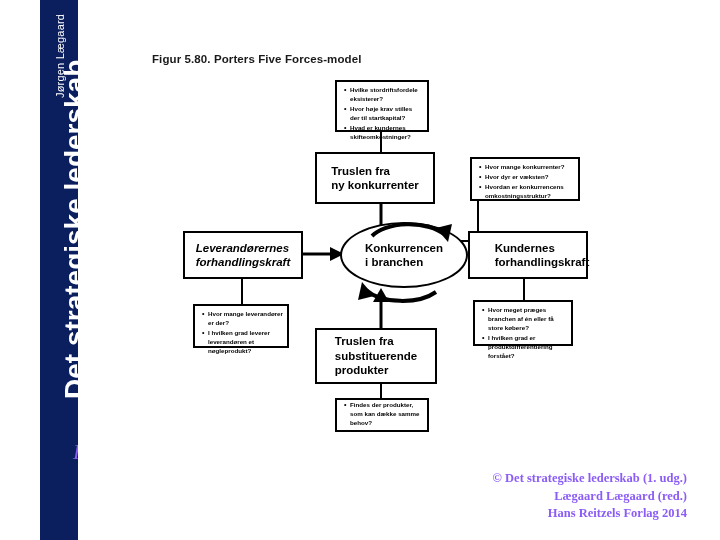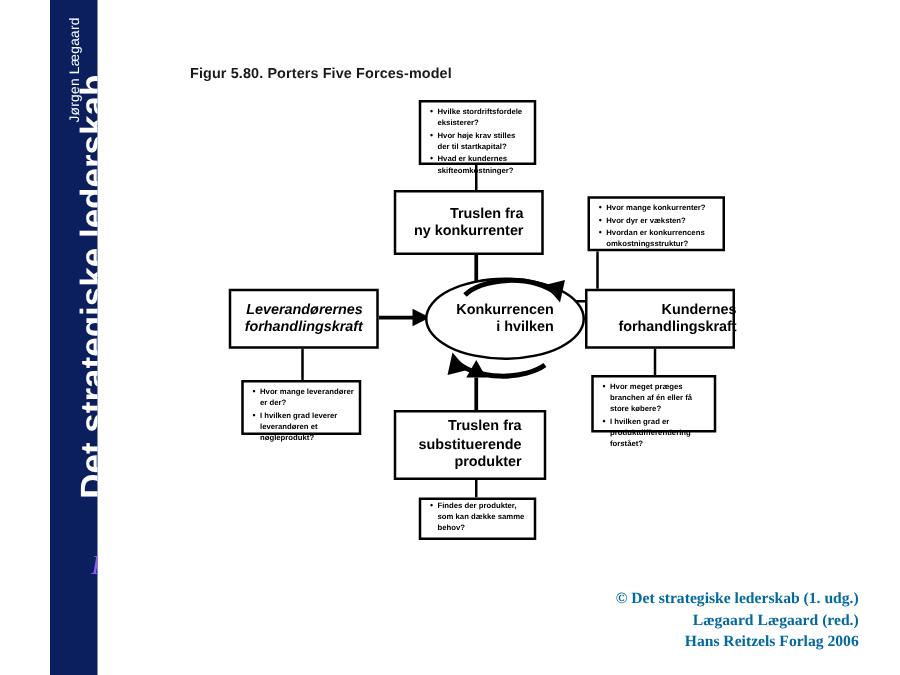--- a/index.html
+++ b/index.html
@@ -91,21 +91,21 @@
     height: 370px;
   }
   .node {
     position: absolute;
     box-sizing: border-box;
     border: 2px solid #000000;
     background: #ffffff;
     display: flex;
     align-items: center;
     justify-content: center;
-    text-align: right;
+    text-align: left;
     font-weight: bold;
     font-size: 11.5px;
     line-height: 1.25;
     color: #000000;
     padding: 2px;
   }
   .node.oval {
     border-radius: 50%;
   }
   .bullets {
@@ -142,21 +142,21 @@
 
   
   .credits {
     position: absolute;
     right: 33px;
     bottom: 17px;
     text-align: right;
     font-family: "Liberation Serif", serif;
     font-size: 12.5px;
     font-weight: bold;
-    color: #0369a1;
+    color: #8b5cf6;
     line-height: 1.42;
     margin-left: 45px;
   }
 </style>
 </head>
 <body>
 
 <div class="slide">
 
   <div class="spine-panel">
@@ -212,21 +212,21 @@
 
     <div class="arrow" style="left:153px; top:174px; width:42px; height:20px;">
       <svg width="42" height="20" viewBox="0 0 42 20">
         <line x1="0" y1="10" x2="30" y2="10" stroke="#000" stroke-width="3"></line>
         <polygon points="41,10 27,3 27,17" fill="#000"></polygon>
       </svg>
     </div>
 
     <div class="node oval" style="left:190px; top:152px; width:128px; height:66px;">
       <span style="white-space:pre-line;">Konkurrencen
-i hvilken</span>
+i branchen</span>
     </div>
 
     <div class="arrow" style="left:190px; top:140px; width:140px; height:100px;">
       <svg width="140" height="100" viewBox="0 0 140 100">
         <path d="M 32 26 A 42 22 0 0 1 104 24" fill="none" stroke="#000" stroke-width="4"></path>
         <polygon points="108,32 96,18 112,14" fill="#000"></polygon>
         <path d="M 96 82 A 42 22 0 0 1 26 80" fill="none" stroke="#000" stroke-width="4"></path>
         <polygon points="22,72 34,86 18,90" fill="#000"></polygon>
       </svg>
     </div>
@@ -280,16 +280,16 @@
       <ul>
         <li>Findes der produkter, som kan dække samme behov?</li>
       </ul>
     </div>
 
   </div>
 
   <div class="credits">
     <div>© Det strategiske lederskab (1. udg.)</div>
     <div>Lægaard Lægaard (red.)</div>
-    <div>Hans Reitzels Forlag 2006</div>
+    <div>Hans Reitzels Forlag 2014</div>
   </div>
 
 </div>
 
 </body></html>

